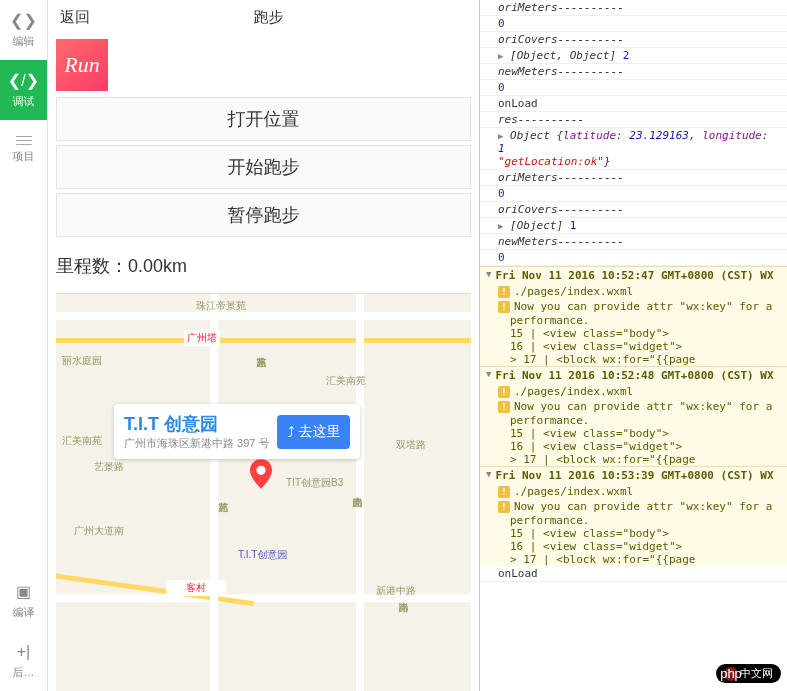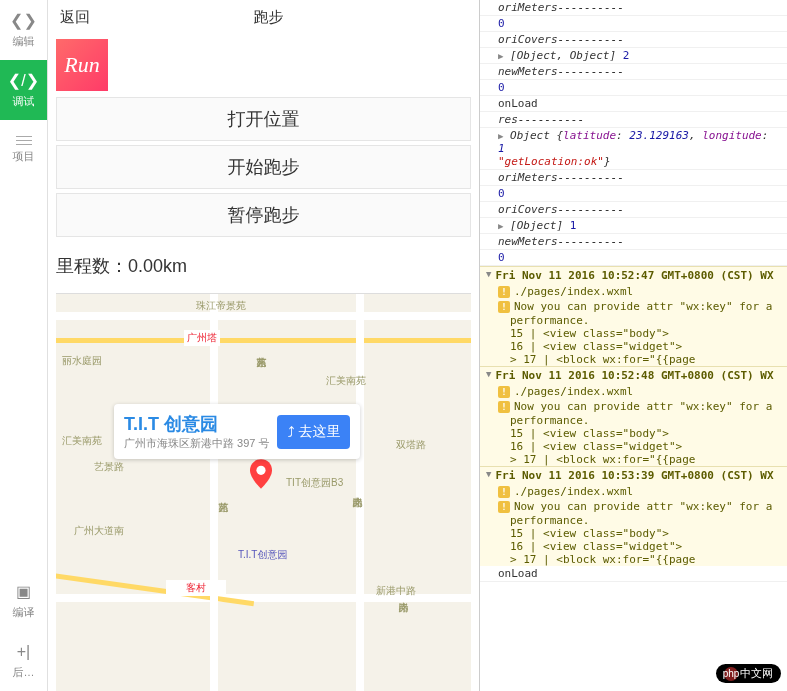--- a/index.html
+++ b/index.html
@@ -39,21 +39,21 @@
     .con-sub { padding: 1px 6px 1px 18px; border-bottom: 1px solid #f0f0f0; white-space: nowrap; }
     .val-num { color: #1a1aa6; }
     .val-str { color: #c41a16; }
     .tri { color: #888; font-size: 9px; }
     .warn-block { background: #fffbe6; border-top: 1px solid #e8e0b0; }
     .warn-head { padding: 2px 6px; font-weight: bold; color: #5c5c00; display: flex; gap: 4px; }
     .warn-line { padding: 1px 6px 1px 18px; color: #5c5c00; display: flex; gap: 4px; align-items: baseline; }
     .warn-icon { display: inline-flex; width: 12px; height: 12px; background: #f0c040; border-radius: 2px; color: #fff; font-size: 9px; align-items: center; justify-content: center; font-weight: bold; flex-shrink: 0; margin-top: 1px; }
     .code-line { padding: 0 14px 0 30px; color: #5c5c00; }
     .watermark { position: absolute; right: 6px; bottom: 8px; color: #fff; background: #000; border-radius: 12px; padding: 2px 8px; font-size: 11px; display: flex; align-items: center; gap: 2px; font-family: sans-serif; }
-    .wm-red { background: #7f1d1d; border-radius: 50%; width: 14px; height: 14px; display: inline-flex; align-items: center; justify-content: center; font-size: 10px; }
+    .wm-red { background: #7f1d1d; border-radius: 50%; width: 14px; height: 14px; display: inline-flex; align-items: center; justify-content: center; font-size: 13px; }
   </style>
 </head>
 <body>
 
 <div class="left-nav">
   <div class="nav-item">
     <span class="nav-icon">❮❯</span>
     <span>编辑</span>
   </div>
   <div class="nav-item active">

